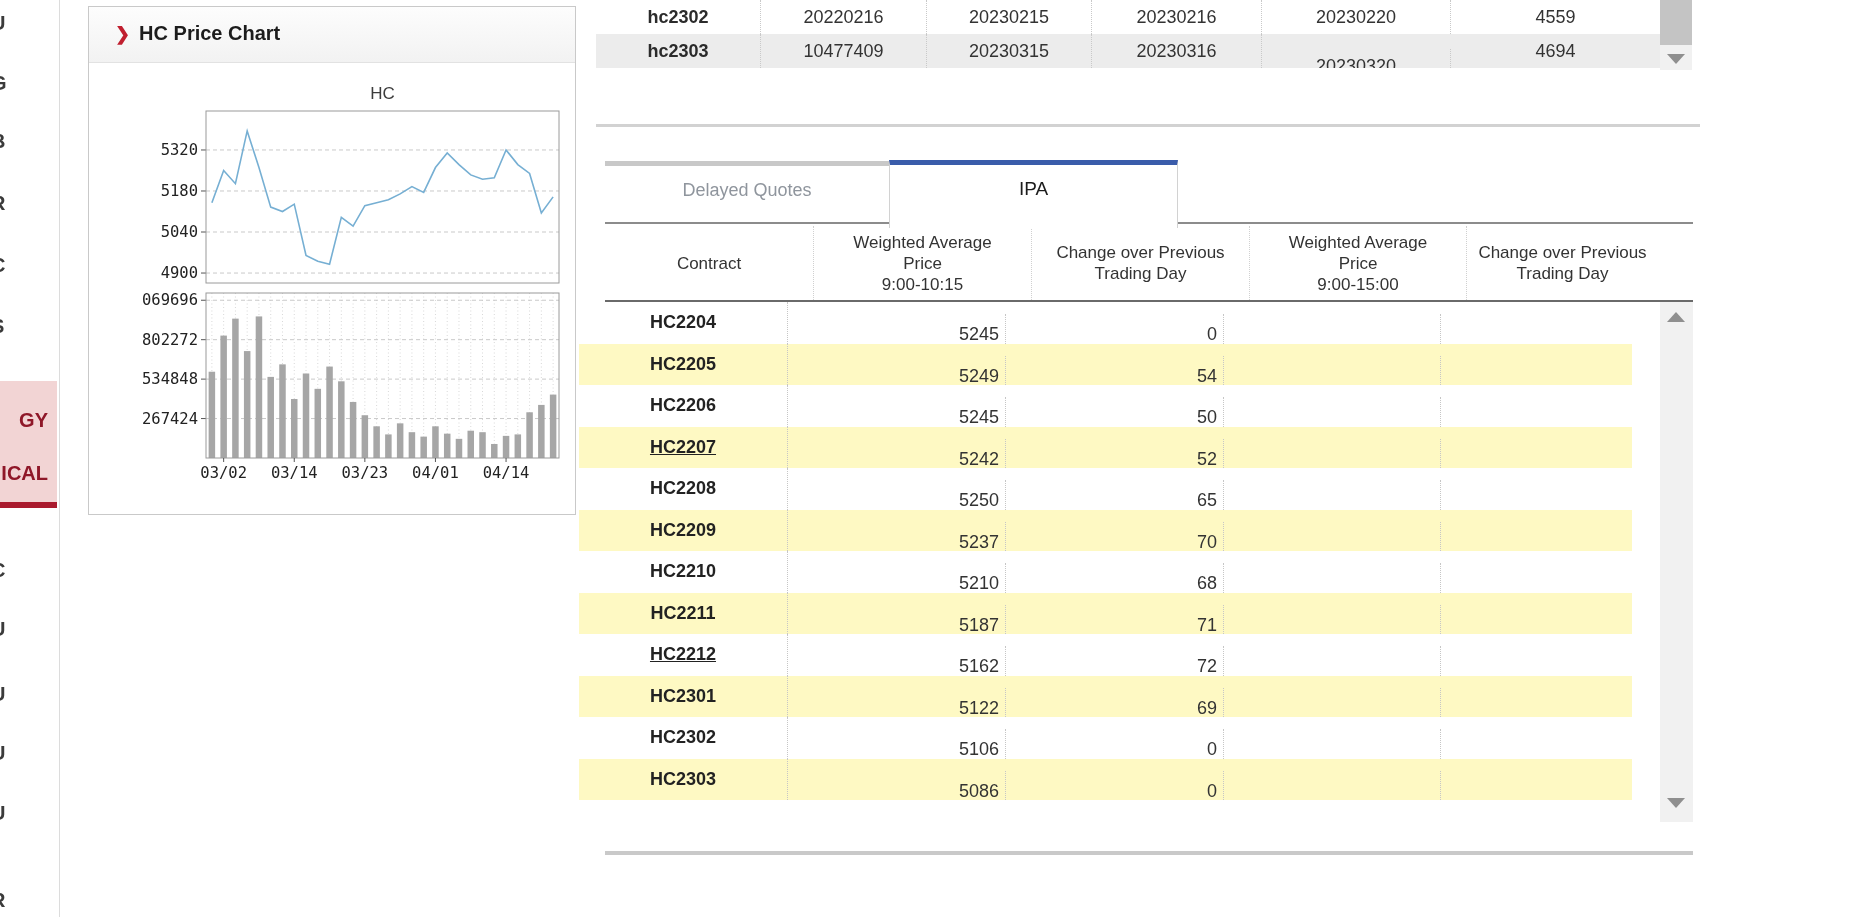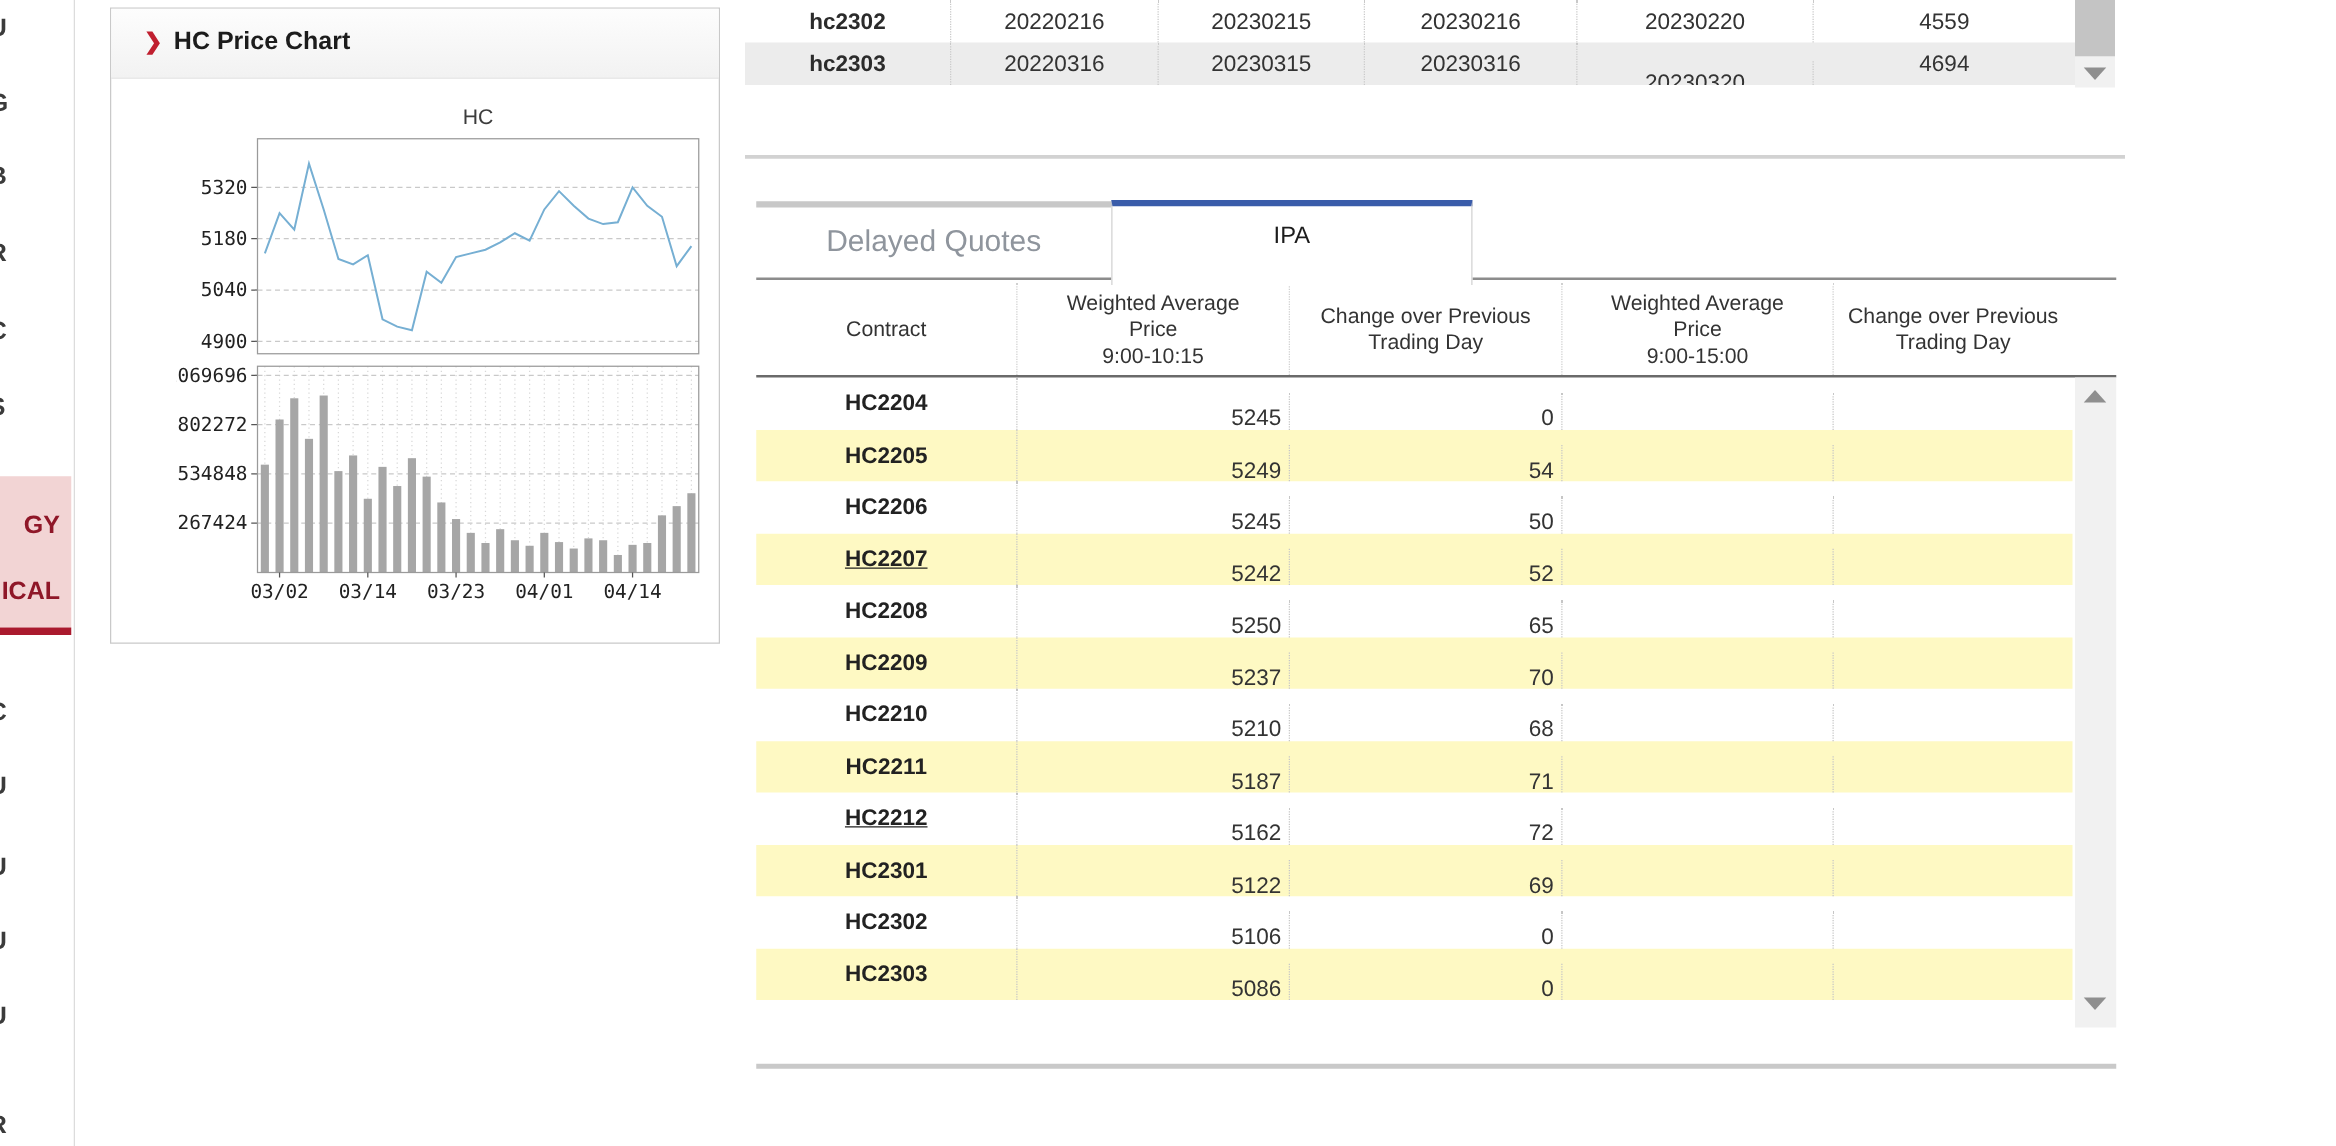--- a/index.html
+++ b/index.html
@@ -35,34 +35,34 @@
   .arr{position:absolute;width:0;height:0;cursor:pointer;}
   .arr-up{border-left:9px solid transparent;border-right:9px solid transparent;border-bottom:10px solid #8f8f8f;}
   .arr-down{border-left:9px solid transparent;border-right:9px solid transparent;border-top:10px solid #8f8f8f;}
 
   
   .hdivider{position:absolute;background:#d2d2d2;}
 
   
   .tab{position:absolute;background:#fff;text-align:center;cursor:pointer;box-sizing:border-box;}
   #tab-0{left:605px;top:161px;width:284px;height:61px;border-top:5px solid #c8c8c8;
-         font-size:24px;color:#8f959d;padding-top:14px;}
+         font-size:18px;color:#8f959d;padding-top:14px;}
   #tab-1{left:889px;top:160px;width:289px;height:68px;border-top:5px solid #3a5caa;
          border-left:1px solid #d2d2d2;border-right:1px solid #d2d2d2;
          font-size:19px;color:#1c1c1c;padding-top:13px;z-index:3;}
   #tabs-underline{position:absolute;left:605px;top:222px;width:1088px;height:2px;background:#8c8c8c;z-index:1;}
 
   
   #q-header{position:absolute;left:605px;top:226px;width:1053px;height:74px;display:flex;}
   .qh-cell{display:flex;flex-direction:column;justify-content:center;align-items:center;
            font-size:17px;line-height:21px;color:#333;text-align:center;
            border-right:1px dotted #d0d0d0;box-sizing:border-box;}
   .qh-cell:last-child{border-right:none;}
   #q-header-border{position:absolute;left:605px;top:300px;width:1088px;height:2px;background:#6a6a6a;}
-  #q-body{position:absolute;left:605px;top:302px;width:1053px;}
+  #q-body{position:absolute;left:579px;top:302px;width:1053px;}
   .q-row{display:flex;height:41.5px;line-height:41.5px;font-size:18px;}
   .q-row.alt{background:#fef9c3;}
   .q-cell{box-sizing:border-box;border-right:1px dotted #c6c6c6;overflow:hidden;}
   .q-cell:last-child{border-right:none;}
   .q-contract{font-weight:bold;color:#222;text-align:center;}
   .q-num{text-align:right;padding-right:6px;color:#333;margin-top:12px;}
 </style>
 </head>
 <body>
 
@@ -199,21 +199,21 @@
       <div class="tt-row">
         <div class="tt-cell tt-contract" style="width: 165px;">hc2302</div>
         <div class="tt-cell" style="width: 166px;">20220216</div>
         <div class="tt-cell" style="width: 165px;">20230215</div>
         <div class="tt-cell" style="width: 170px;">20230216</div>
         <div class="tt-cell" style="width: 189px;">20230220</div>
         <div class="tt-cell" style="width: 209px;">4559</div>
       </div>
       <div class="tt-row" style="background: rgb(236, 236, 236);">
         <div class="tt-cell tt-contract" style="width: 165px;">hc2303</div>
-        <div class="tt-cell" style="width: 166px;">20220316</div>
+        <div class="tt-cell" style="width: 166px;">10477409</div>
         <div class="tt-cell" style="width: 165px;">20230315</div>
         <div class="tt-cell" style="width: 170px;">20230316</div>
         <div class="tt-cell" style="width: 189px; margin-top: 15px;">20230320</div>
         <div class="tt-cell" style="width: 209px;">4694</div>
       </div>
     </div>
   <div class="sb-track" style="left:1660px;top:0;width:32px;height:70px;">
     <div class="sb-thumb" style="left:0;top:0;width:32px;height:45px;"></div>
     <div class="arr arr-down" style="left:7px;top:54px;"></div>
   </div>

